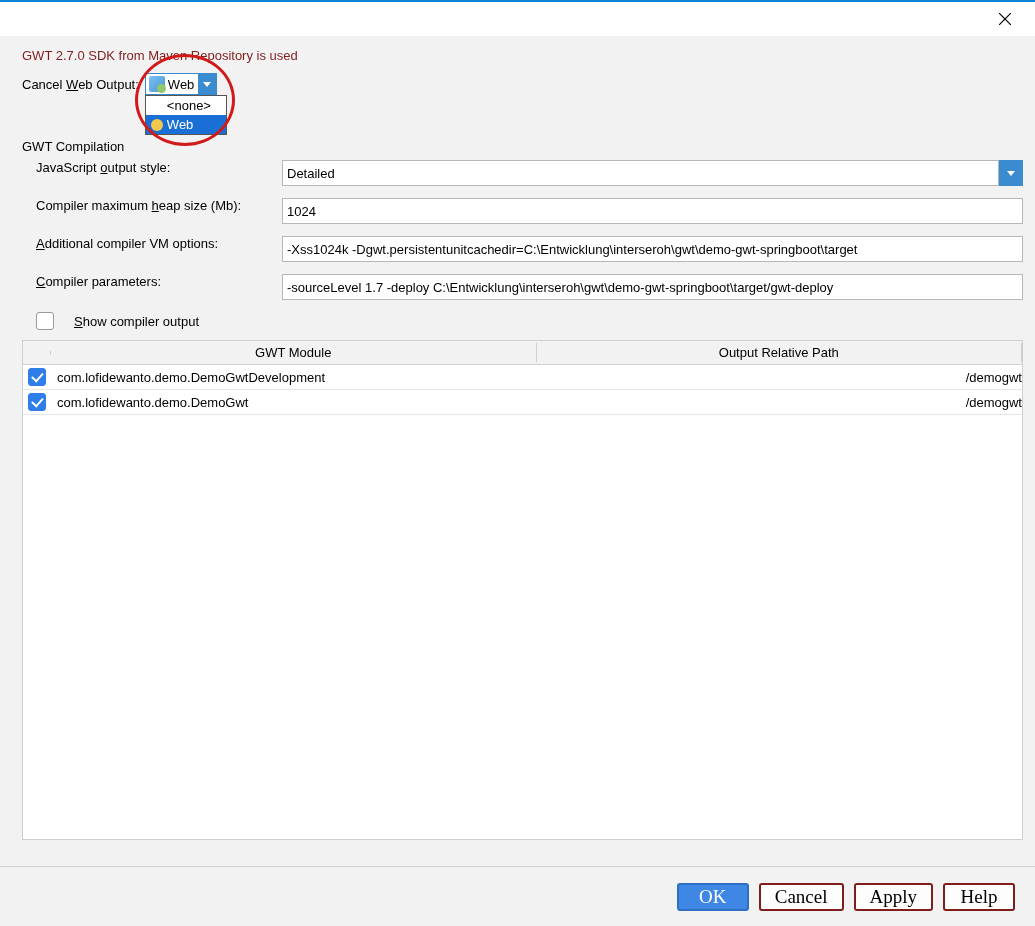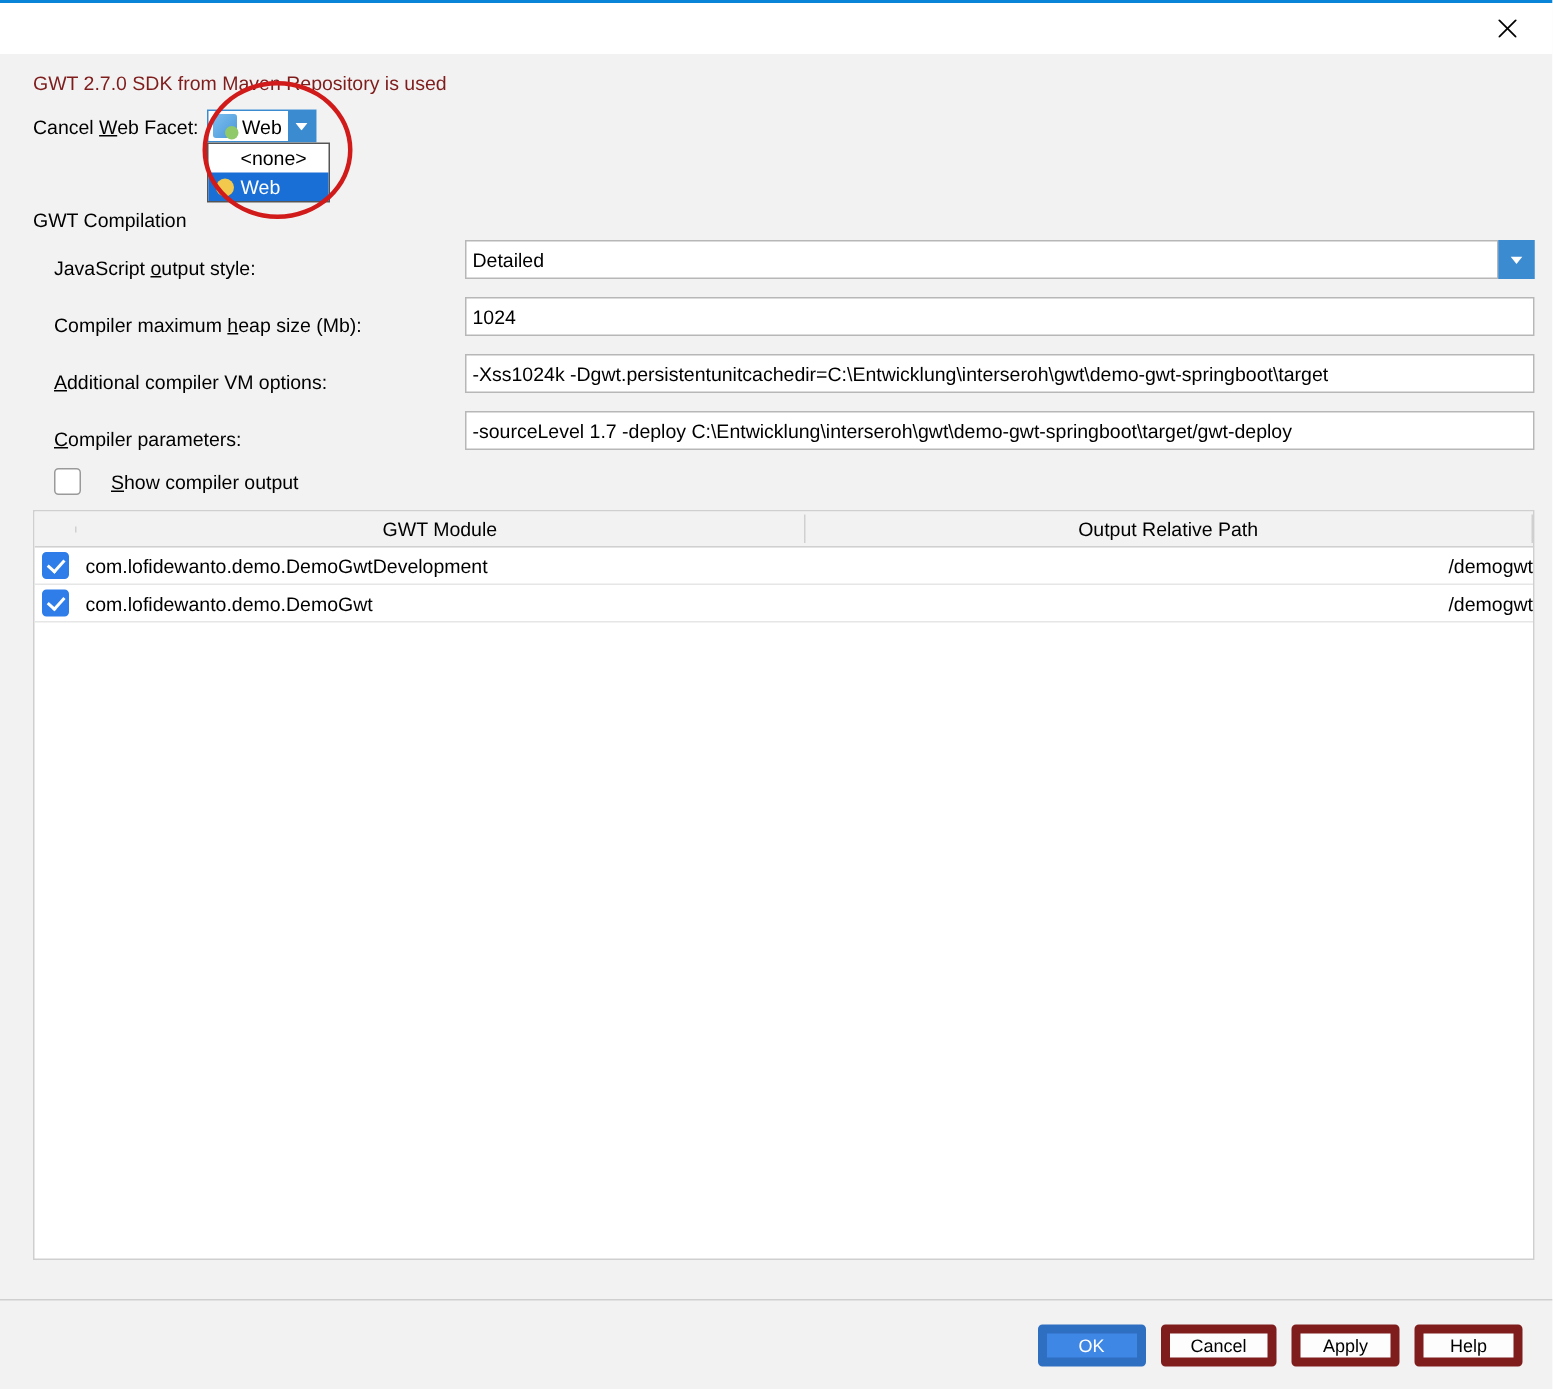--- a/index.html
+++ b/index.html
@@ -115,23 +115,22 @@
     border-radius: 50%;
     pointer-events: none;
   }
 
   .section-title {
     margin-top: 44px;
     font-weight: normal;
   }
   .form-row {
     display: flex;
-    align-items: flex-end;
+    align-items: flex-start;
     padding: 6px 0;
-    gap: 28px;
   }
   .form-row .flabel {
     width: 260px;
     padding-left: 14px;
   }
   .form-row .field {
     flex: 1;
   }
   .form-row input[type="text"], .select-box {
     width: 100%;
@@ -231,26 +230,26 @@
     display: flex;
     justify-content: flex-end;
     align-items: center;
     gap: 10px;
     padding-right: 20px;
   }
   .btn {
     min-width: 72px;
     height: 28px;
     padding: 0 14px;
-    border: 6px solid #7f1d1d;
+    border: 2px solid #7f1d1d;
     background: #fdfdfd;
     border-radius: 3px;
     cursor: pointer;
-    font-family: Liberation Sans, sans-serif;
-    font-size: 12px;
+    font-family: Liberation Serif, serif;
+    font-size: 19px;
   }
   .btn.primary {
     background: #3f87e5;
     color: #fff;
     border-color: #2f6fc2;
   }
 </style>
 </head>
 <body>
 
@@ -263,21 +262,21 @@
           <line x1="10" y1="0" x2="0" y2="10" stroke="#000" stroke-width="1"></line>
         </svg>
     </div>
   </div>
 
   <div class="content">
 
     <div class="line1">GWT 2.7.0 SDK from Maven Repository is used</div>
 
     <div class="line2">
-      <span class="label"><span>Cancel </span><span class="und">W</span><span>eb Facet:</span></span>
+      <span class="label"><span>Cancel </span><span class="und">W</span><span>eb Output:</span></span>
 
       <span style="position:relative;display:inline-block">
         <span class="combo sel">
           <span class="ico"></span>
           <span class="txt">Web</span>
           <span class="arrow">
             <svg viewBox="0 0 8 5">
                 <polygon points="0,0 8,0 4,5" fill="#fff"></polygon>
               </svg>
           </span>

